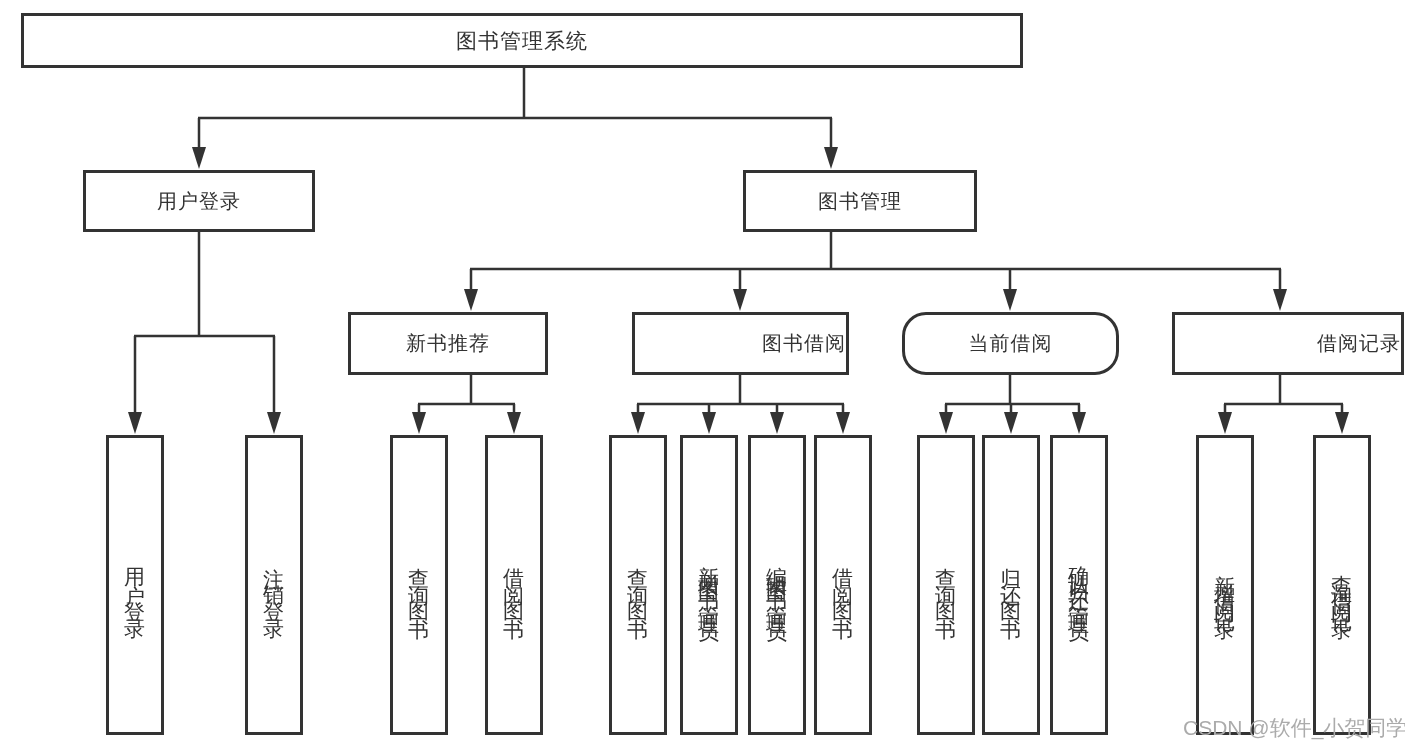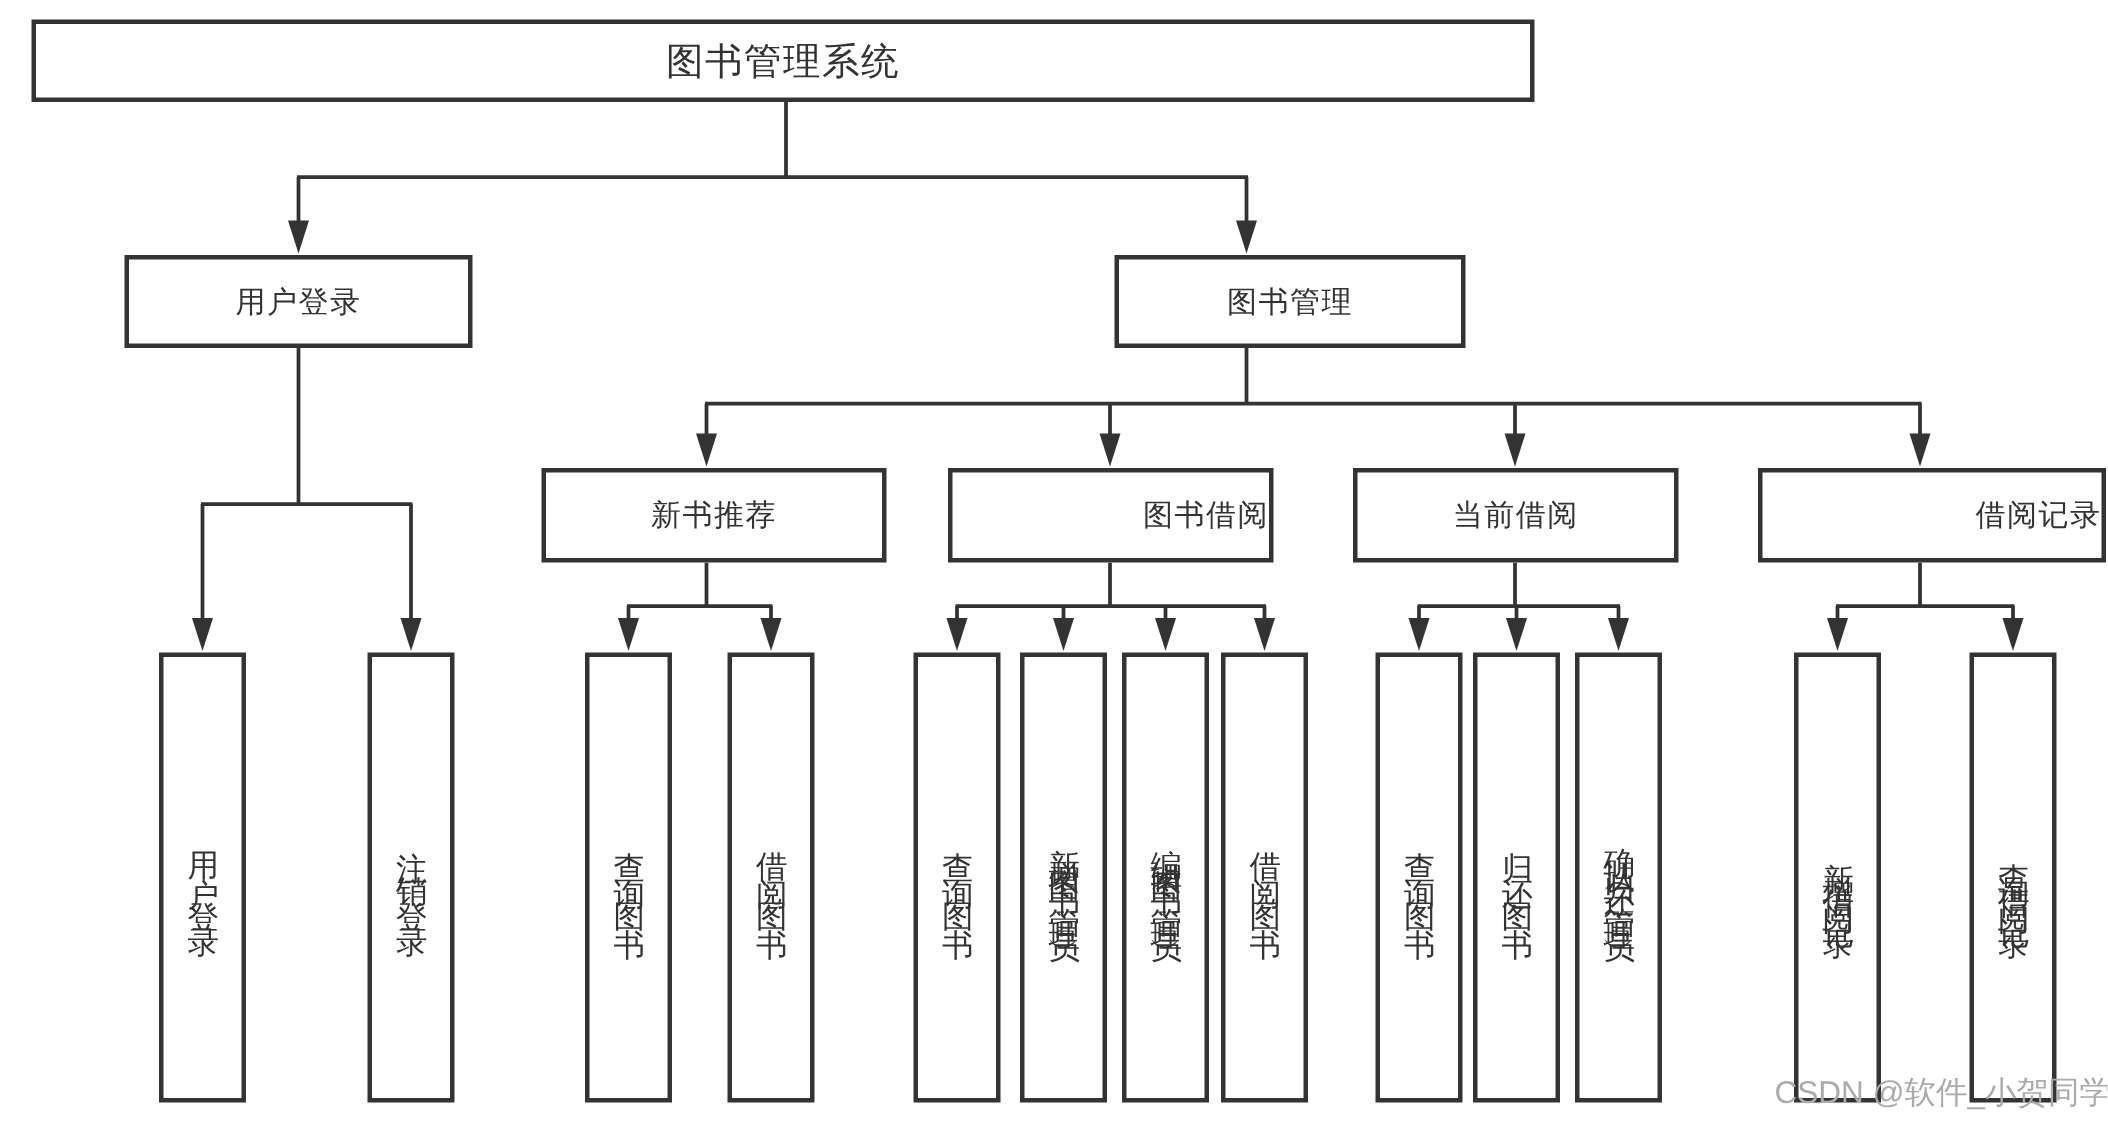--- a/index.html
+++ b/index.html
@@ -22,21 +22,21 @@
     position: absolute;
     box-sizing: border-box;
     border: 3px solid #333333;
     background: #ffffff;
     display: flex;
     align-items: center;
     justify-content: center;
     color: #333333;
   }
   .hbox { font-size: 20px; letter-spacing: 1px; white-space: nowrap; }
-  .root-box { font-size: 25px; }
+  .root-box { font-size: 21px; }
   .vbox { }
   .vtext {
     writing-mode: vertical-rl;
     text-orientation: mixed;
     font-size: 21px;
     line-height: 1;
     white-space: nowrap;
   }
   .vt-short { letter-spacing: 17px; }
   .vt-mid   { letter-spacing: 9px;  }
@@ -93,27 +93,27 @@
     <span>图书管理系统</span>
   </div>
 
   <div class="box hbox" style="left:83px; top:170px; width:232px; height:62px;">
     <span>用户登录</span>
   </div>
   <div class="box hbox" style="left:713px; top:170px; width:234px; height:62px;margin-left:30px;">
     <span>图书管理</span>
   </div>
 
-  <div class="box hbox" style="left:361px; top:312px; width:230px; height:63px;font-family:Liberation Serif, serif;">
+  <div class="box hbox" style="left:348px; top:312px; width:200px; height:63px;font-family:Liberation Serif, serif;">
     <span>新书推荐</span>
   </div>
   <div class="box hbox" style="left:632px; top:312px; width:217px; height:63px;justify-content:flex-end;">
     <span>图书借阅</span>
   </div>
-  <div class="box hbox" style="left:902px; top:312px; width:217px; height:63px;">
+  <div class="box hbox" style="left:902px; top:312px; width:217px; height:63px;border-radius:24px;">
     <span>当前借阅</span>
   </div>
   <div class="box hbox" style="left:1172px; top:312px; width:232px; height:63px;justify-content:flex-end;">
     <span>借阅记录</span>
   </div>
 
   <div class="box vbox" style="left:106px; top:435px; width:58px; height:300px;">
     <span class="vtext vt-short">用户登录</span>
   </div>
   <div class="box vbox" style="left:245px; top:435px; width:58px; height:300px;">

